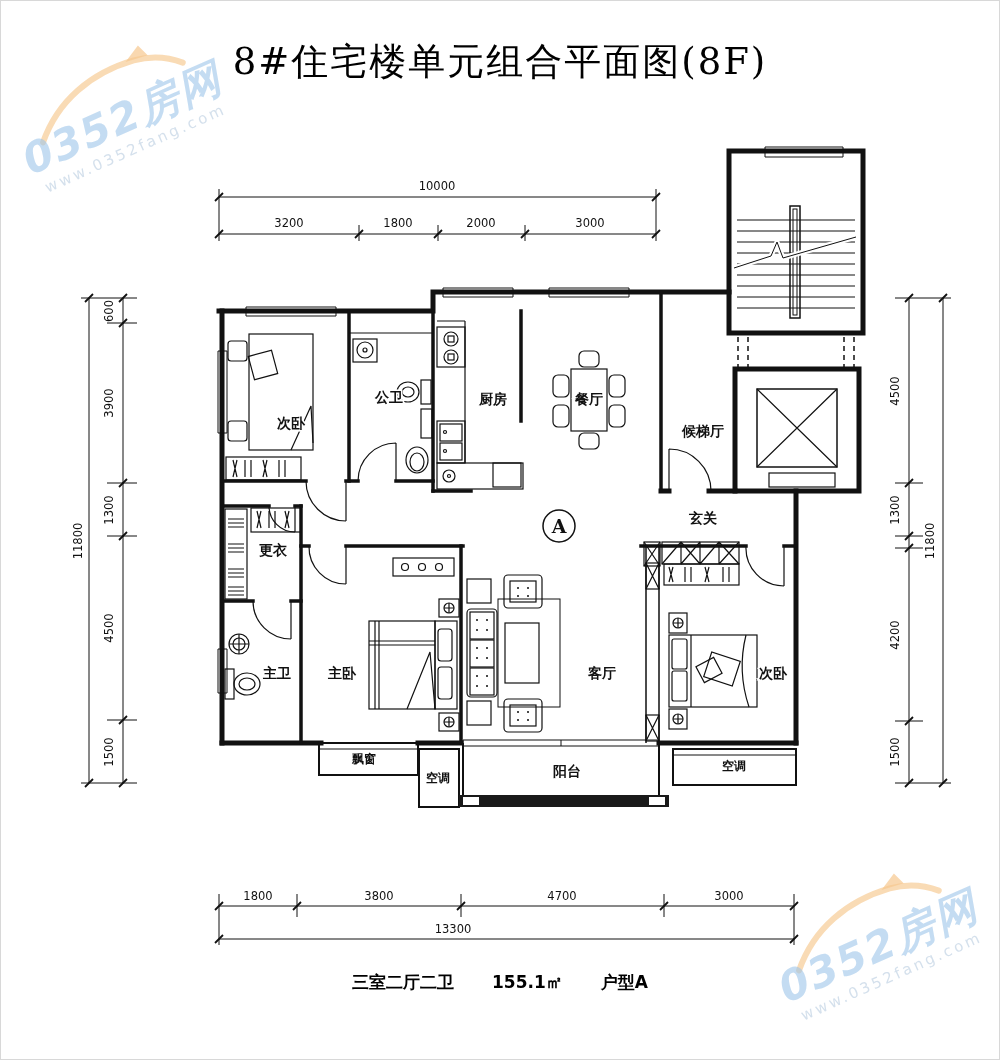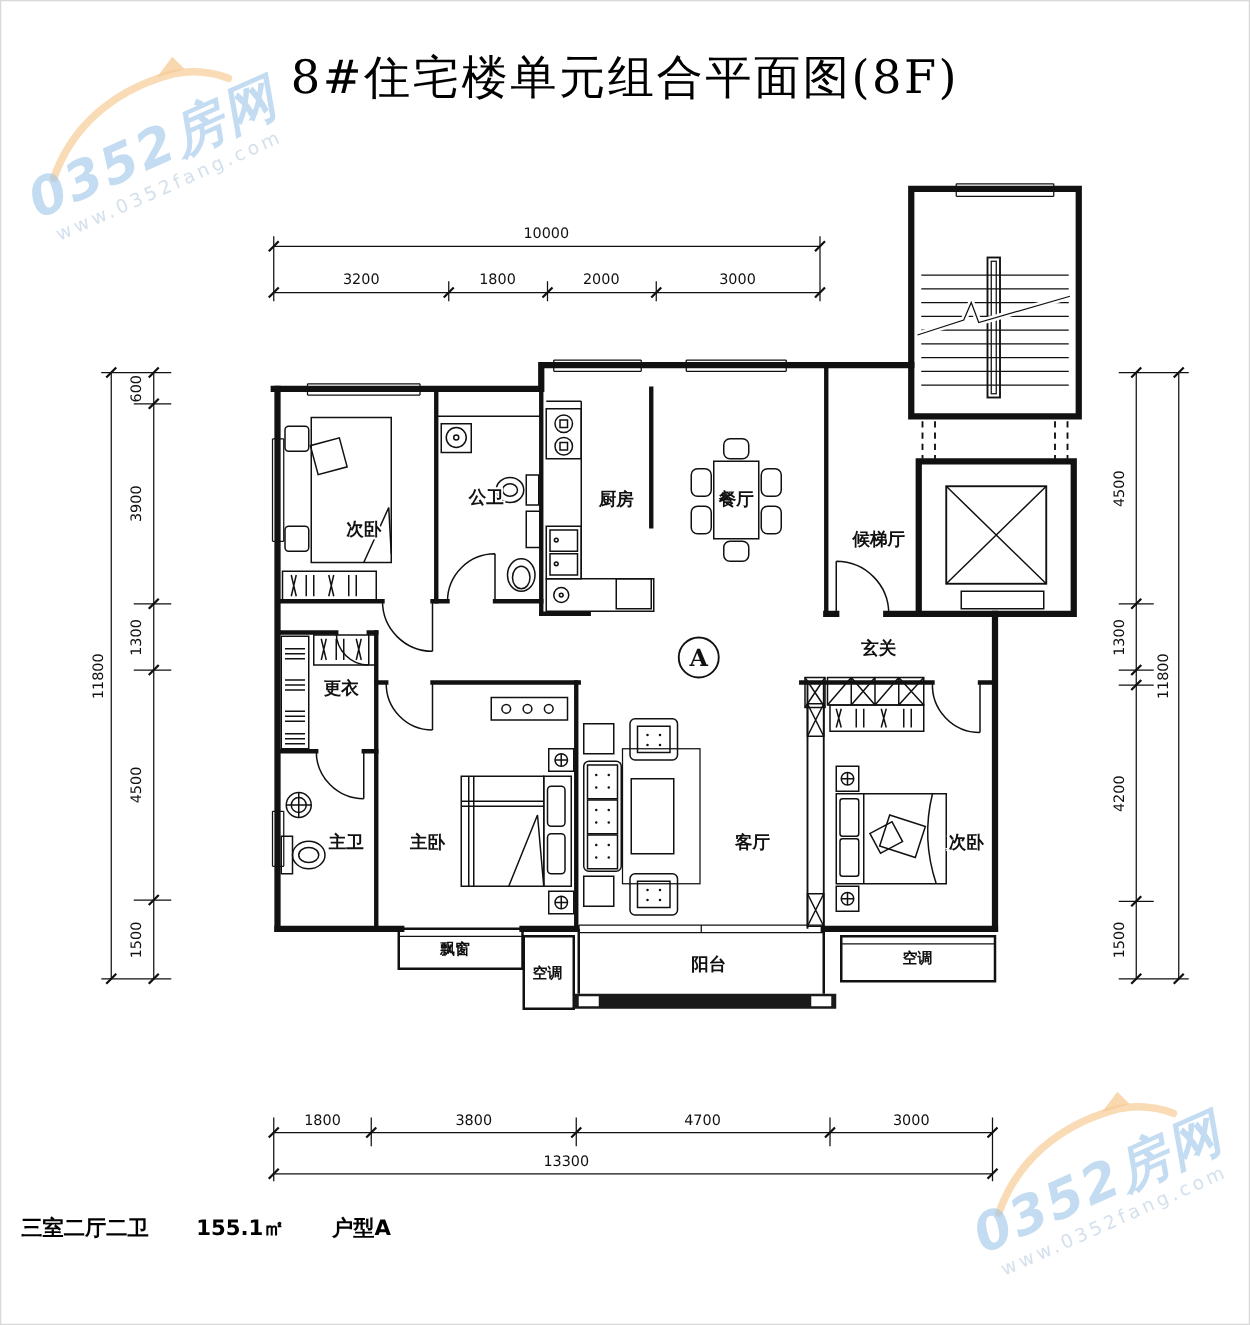--- a/index.html
+++ b/index.html
@@ -11,21 +11,21 @@
          letter-spacing:2px;}
   .wm{position:absolute;z-index:1;transform:rotate(-24deg);text-align:center;width:250px;pointer-events:none;}
   .wm .swoosh{display:block;margin:0 auto -14px auto;}
   .wm .brand{display:block;font-weight:700;font-style:italic;font-size:42px;line-height:1;
              color:rgba(157,196,234,0.60);letter-spacing:2px;}
   .wm .url{display:block;font-size:15px;letter-spacing:3px;margin-top:2px;
            color:rgba(176,198,221,0.55);}
   .wm-tl{left:-8px;top:56px;}
   .wm-br{left:748px;top:884px;}
   svg.plan{position:absolute;left:0;top:0;z-index:2;}
-  .summary{position:absolute;top:970px;left:0;width:100%;text-align:left;z-index:3;
+  .summary{position:absolute;top:970px;left:0;width:100%;text-align:center;z-index:3;
            font-weight:700;font-size:17px;color:#000;}
   .summary span{margin:0 16px;}
   
   text{fill:#111;}
   .dim{font-size:11.5px;font-family:"DejaVu Sans",sans-serif;text-anchor:middle;}
   .rlab{font-size:14px;font-weight:700;text-anchor:middle;font-family:"DejaVu Sans",sans-serif;
         paint-order:stroke;stroke:#fff;stroke-width:3px;}
   .rsm{font-size:12px;}
   .amark{font-size:19px;font-weight:700;font-family:"DejaVu Serif",serif;text-anchor:middle;}
 </style>

